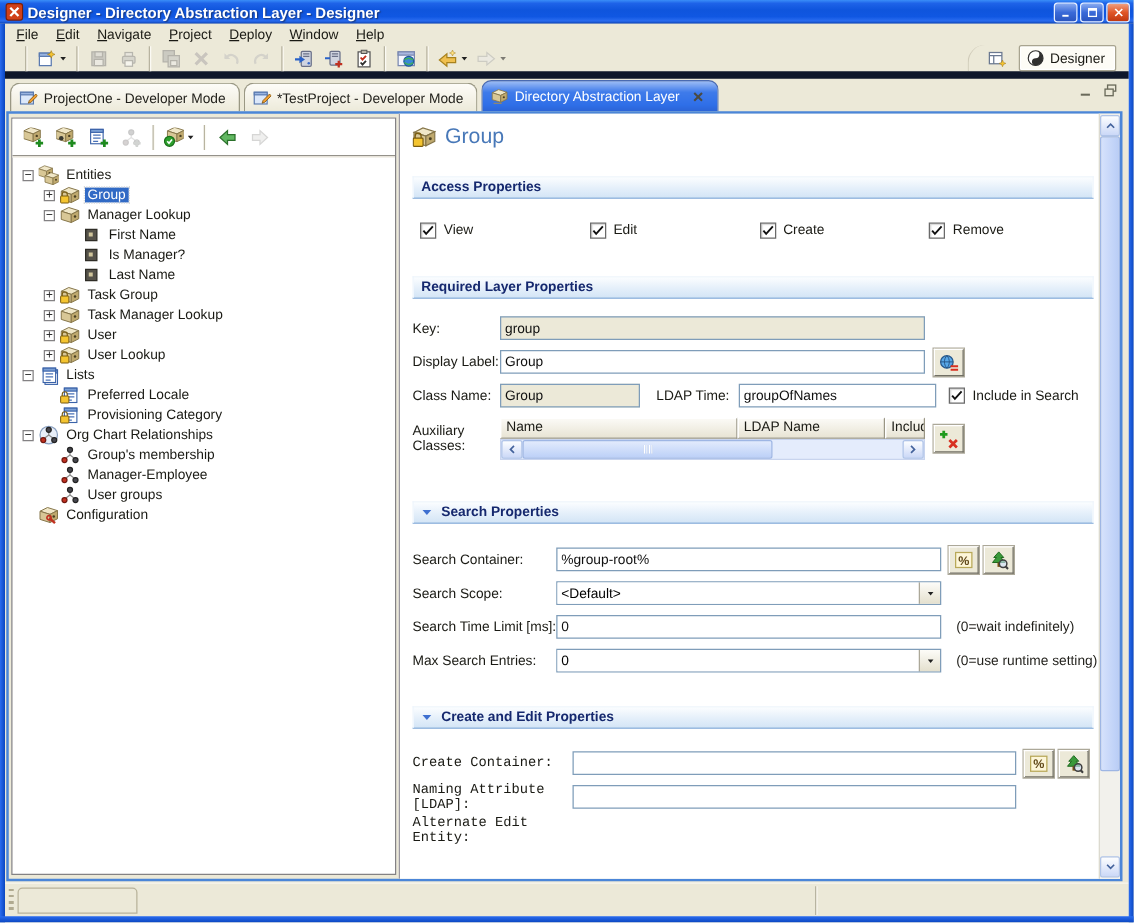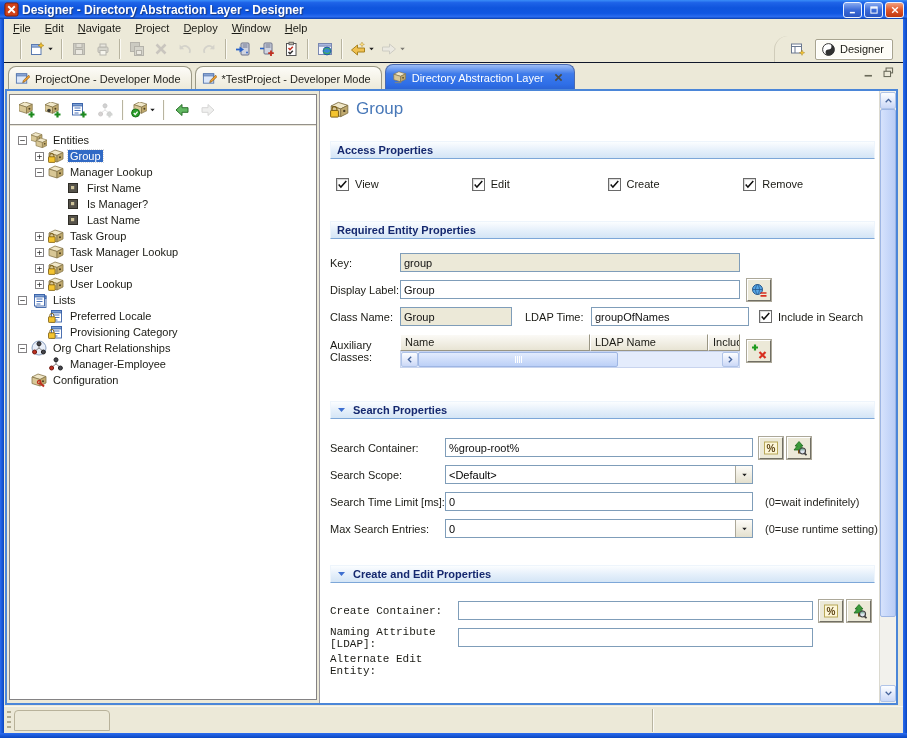--- a/index.html
+++ b/index.html
@@ -23,21 +23,21 @@
   #frame-left { left:0; top:19px; width:4px; height:719px; }
   #frame-right { right:0; top:19px; width:4px; height:719px; }
   #frame-bottom { left:0; bottom:0; width:907px; height:5px; background:linear-gradient(180deg,#2a6cf0,#0a46c0); }
 
   
   #menubar { position:absolute; left:4px; top:19px; right:4px; height:17px; background:#ece9d8; display:flex; align-items:center; padding-left:2px; }
   .menu-item { padding:1px 7px; cursor:default; }
 
   
   #main-toolbar { position:absolute; left:4px; top:36px; right:4px; height:27px; background:#ece9d8;
-    border-bottom:1px solid #0f172a; display:flex; align-items:center; padding-left:12px; }
+    border-bottom:6px solid #0f172a; display:flex; align-items:center; padding-left:12px; }
   .tb-btn { height:24px; min-width:24px; display:flex; align-items:center; justify-content:center; padding:0 2px; border:1px solid transparent; border-radius:2px; }
   .tb-btn .icon16 { width:16px; height:16px; }
   .tb-btn.disabled { filter:grayscale(.9) opacity(.55); }
   .tb-sep { width:2px; height:20px; border-left:1px solid #b8b4a0; border-right:1px solid #fbfaf4; margin:0 4px; }
   .dd-arrow { width:7px; height:6px; margin-left:2px; }
 
   
   #perspective-bar { margin-left:auto; display:flex; align-items:center; gap:6px; padding-right:10px;
     border-left:1px solid #d0ccba; height:100%; padding-left:12px; border-top-left-radius:14px; }
   #open-perspective { width:22px; height:22px; display:flex; align-items:center; justify-content:center; }
@@ -697,21 +697,47 @@
           <span style="width: 19px;"></span>
           <span class="expander-blank"></span>
           <span class="icon tree-icon">
             <svg viewBox="0 0 16 16" xmlns="http://www.w3.org/2000/svg">
               <path d="M8 5v3M8 8l-4 3M8 8l4 3" stroke="#8a8a8a" fill="none"></path>
               <circle cx="8" cy="3.8" r="2" fill="#46464e" stroke="#222"></circle>
               <circle cx="3.6" cy="12" r="2" fill="#c03020" stroke="#701810"></circle>
               <circle cx="12.4" cy="12" r="2" fill="#46464e" stroke="#222"></circle>
             </svg>
           </span>
+          <span class="tree-label">Group's membership</span>
+        </div>
+        <div class="tree-row">
+          <span style="width: 19px;"></span>
+          <span class="expander-blank"></span>
+          <span class="icon tree-icon">
+            <svg viewBox="0 0 16 16" xmlns="http://www.w3.org/2000/svg">
+              <path d="M8 5v3M8 8l-4 3M8 8l4 3" stroke="#8a8a8a" fill="none"></path>
+              <circle cx="8" cy="3.8" r="2" fill="#46464e" stroke="#222"></circle>
+              <circle cx="3.6" cy="12" r="2" fill="#c03020" stroke="#701810"></circle>
+              <circle cx="12.4" cy="12" r="2" fill="#46464e" stroke="#222"></circle>
+            </svg>
+          </span>
           <span class="tree-label">Manager-Employee</span>
+        </div>
+        <div class="tree-row">
+          <span style="width: 19px;"></span>
+          <span class="expander-blank"></span>
+          <span class="icon tree-icon">
+            <svg viewBox="0 0 16 16" xmlns="http://www.w3.org/2000/svg">
+              <path d="M8 5v3M8 8l-4 3M8 8l4 3" stroke="#8a8a8a" fill="none"></path>
+              <circle cx="8" cy="3.8" r="2" fill="#46464e" stroke="#222"></circle>
+              <circle cx="3.6" cy="12" r="2" fill="#c03020" stroke="#701810"></circle>
+              <circle cx="12.4" cy="12" r="2" fill="#46464e" stroke="#222"></circle>
+            </svg>
+          </span>
+          <span class="tree-label">User groups</span>
         </div>
         <div class="tree-row">
           <span style="width: 2px;"></span>
           <span class="expander-blank"></span>
           <span class="icon tree-icon">
             <svg viewBox="0 0 16 16" xmlns="http://www.w3.org/2000/svg">
               <polygon points="1,5 7,2 15,4.5 9,7.5" fill="#f0e7c8" stroke="#86764a" stroke-width=".8"></polygon>
               <polygon points="1,5 9,7.5 9,14 1,11.5" fill="#d8c796" stroke="#86764a" stroke-width=".8"></polygon>
               <polygon points="9,7.5 15,4.5 15,11 9,14" fill="#bfa96e" stroke="#86764a" stroke-width=".8"></polygon>
               <circle cx="12" cy="9.2" r="1" fill="#4a3f22"></circle>
@@ -781,21 +807,21 @@
                 <svg viewBox="0 0 16 16" xmlns="http://www.w3.org/2000/svg">
                   <path d="M2.5 8l3.2 3.8L13.5 3" stroke="#101010" stroke-width="2.2" fill="none"></path>
                 </svg>
               </span>
             </span>
             <span>Remove</span>
           </span>
         </div>
 
       <div class="sec-bar" style="margin-top:30px">
-        <span>Required Entity Properties</span>
+        <span>Required Layer Properties</span>
       </div>
 
       <div class="frow" style="margin-top:14px">
         <span class="flabel req-label">Key:</span>
         <input class="tf ro" style="width: 340px;" readonly="" value="group">
       </div>
 
       <div class="frow">
         <span class="flabel req-label">Display Label:</span>
         <input class="tf" style="width: 340px;" value="Group">

